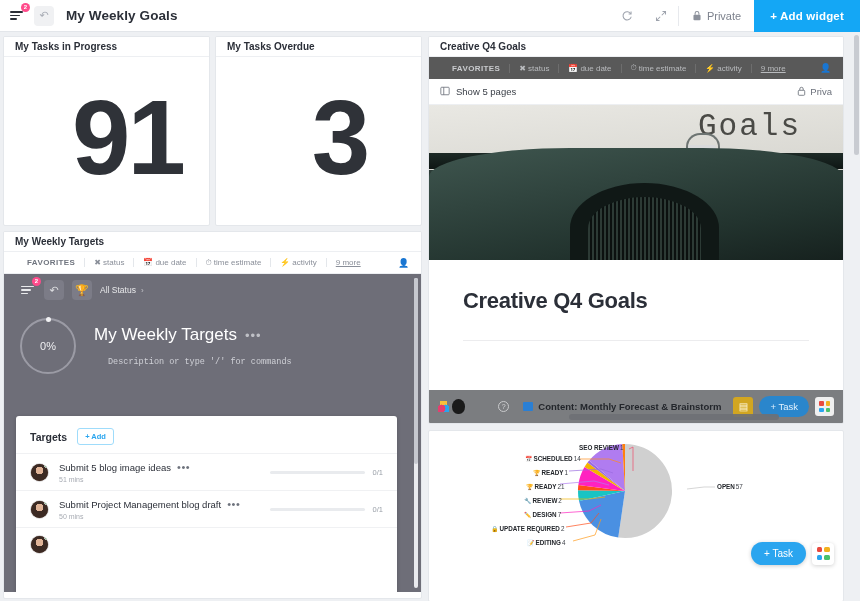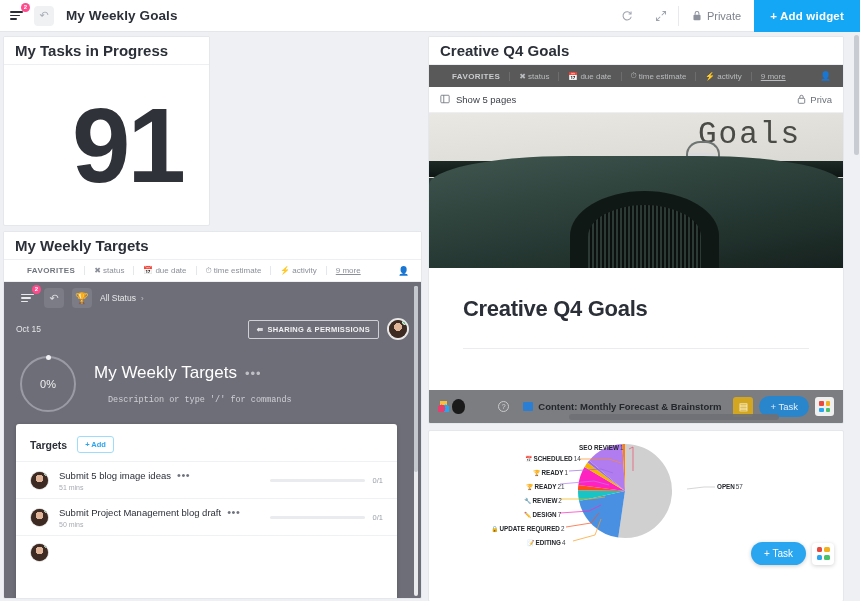--- a/index.html
+++ b/index.html
@@ -38,22 +38,22 @@
   .sep-v { width:1px; height:20px; background:#e7e9ed; }
   .private-chip { display:flex; align-items:center; gap:5px; padding:0 13px; height:32px; color:#7d828d; font-size:11px; }
   .addwidget {
     background:#14a7f5; color:#fff; font-size:11.5px; font-weight:bold;
     height:32px; padding:0 16px; display:flex; align-items:center; letter-spacing:.2px;
   }
 
   
   .card { position:absolute; background:#fff; border:1px solid #e4e7eb; border-radius:2px; overflow:hidden; }
   .card-head {
-    height:28px; display:flex; align-items:center; padding:0 11px;
-    font-size:15px; font-weight:bold; color:#2b2f38; border-bottom:1px solid #edeff2; background:#fff;
+    height:20px; display:flex; align-items:center; padding:0 11px;
+    font-size:10px; font-weight:bold; color:#2b2f38; border-bottom:1px solid #edeff2; background:#fff;
   }
   .bignum {
     display:flex; align-items:center; justify-content:center;
     font-size:105px; font-weight:bold; color:#2f3238; letter-spacing:-3px; line-height:1;margin-left:42px;
   }
 
   #card-progress { left:3px; top:36px; width:207px; height:190px; }
   #card-progress .bignum { height:160px; }
   #card-overdue  { left:215px; top:36px; width:207px; height:190px; }
   #card-overdue .bignum { height:160px; }
@@ -228,20 +228,24 @@
       </div>
       <div class="addwidget">+ Add widget</div>
     </div>
   </div>
 
   <div class="card" id="card-progress">
     <div class="card-head">My Tasks in Progress</div>
     <div class="bignum">91</div>
   </div>
 
+  <div class="card" id="card-overdue">
+    <div class="card-head">My Tasks Overdue</div>
+    <div class="bignum">3</div>
+  </div>
 
   <div class="card" id="card-targets">
     <div class="card-head">My Weekly Targets</div>
 
     <div class="tabbar">
       <div class="tab fav">
           <span>FAVORITES</span>
         </div>
       <div class="tabdiv"></div>
       <div class="tab">
@@ -283,31 +287,20 @@
           </div>
         <div class="embed-btn">
             <span>🏆</span>
           </div>
         <div class="embed-crumb">
           <span>All Status</span>
           <span class="chev">›</span>
         </div>
       </div>
 
-      <div class="embed-row2">
-        <div class="embed-date">Oct 15</div>
-        <div class="share-btn">
-          <span>⇚</span>
-          <span>SHARING &amp; PERMISSIONS</span>
-        </div>
-        <div class="avatar">
-          <div class="hair"></div>
-          <div class="dot"></div>
-        </div>
-      </div>
 
       <div class="goalhead">
         <div class="ring">
           <div class="nub"></div>
           <div class="pct">0%</div>
         </div>
         <div class="goaltext">
           <div class="goaltitle">
             <span>My Weekly Targets</span>
             <span class="dots">•••</span>

